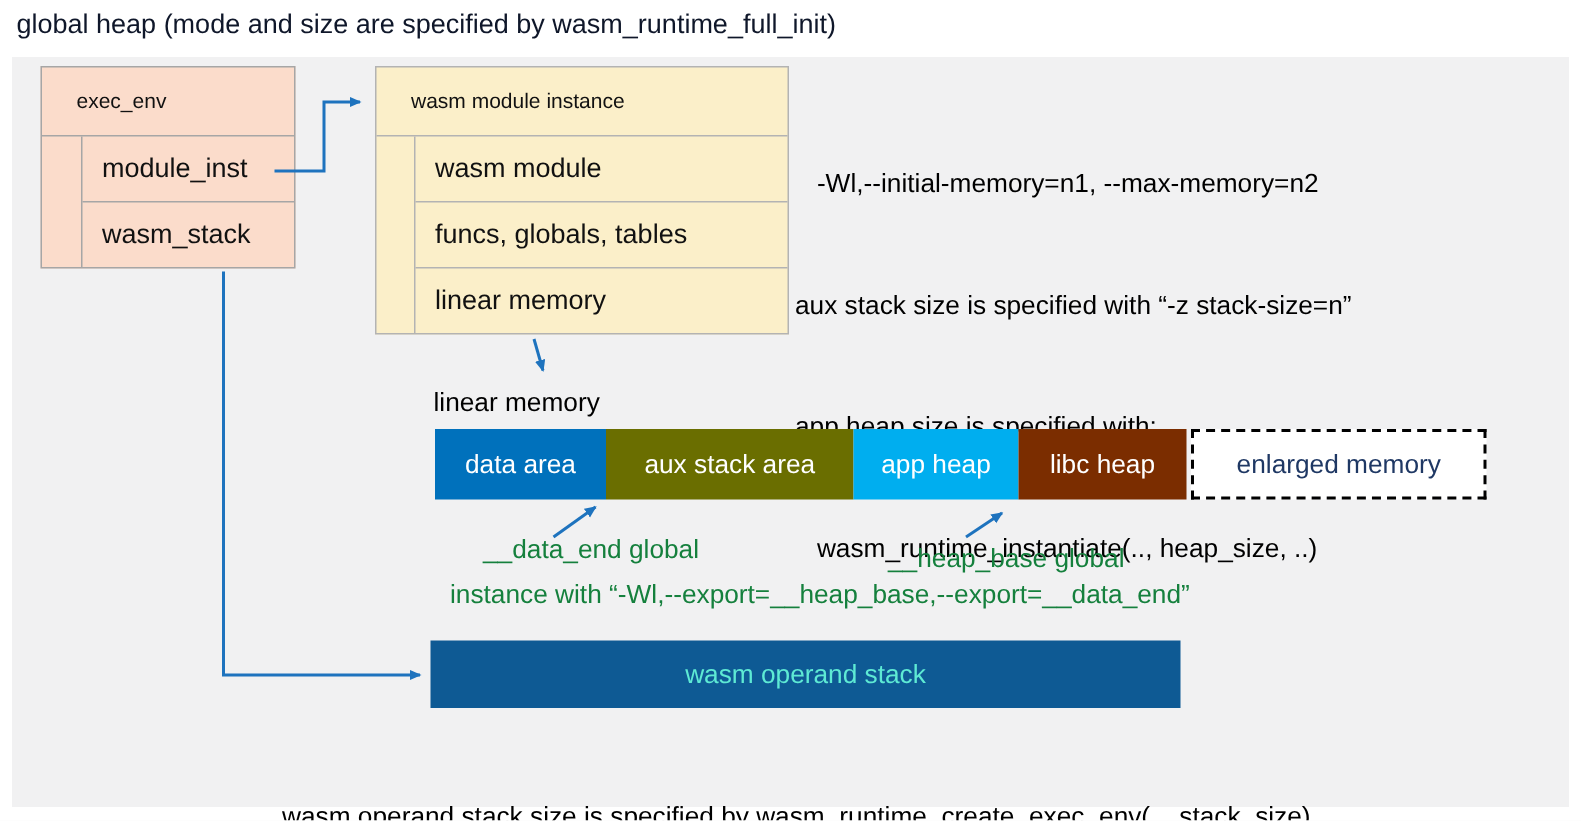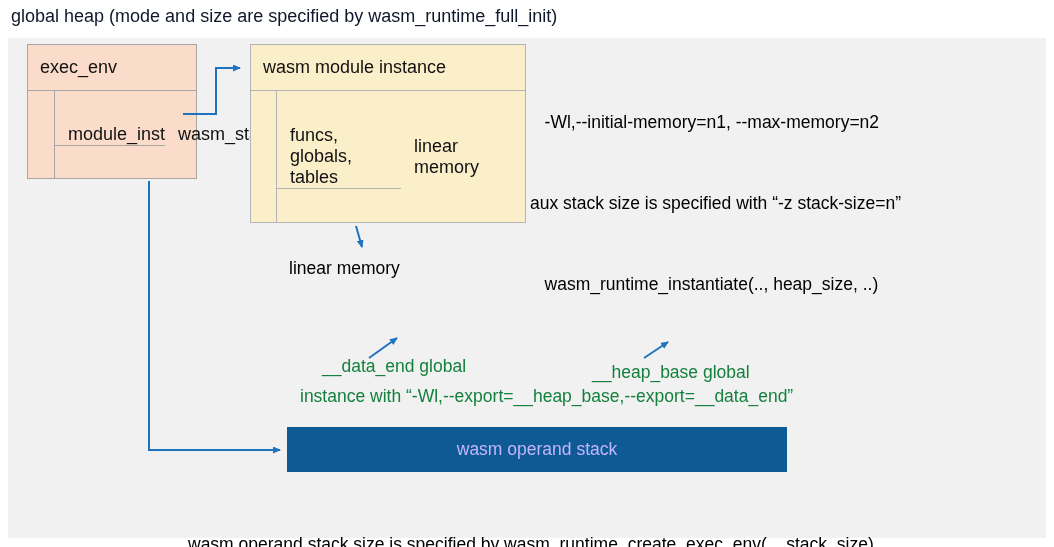--- a/index.html
+++ b/index.html
@@ -7,23 +7,23 @@
     position:relative;width:1054px;height:547px;background:#ffffff;overflow:hidden;
     font-family:"Liberation Sans","DejaVu Sans",sans-serif;color:#111;
   }
   .title{position:absolute;left:11px;top:6px;font-size:18px;color:#0f172a;white-space:pre;}
   .canvas-bg{position:absolute;left:8px;top:38px;width:1038px;height:500px;background:#F1F1F2;}
 
   
   .box{position:absolute;box-sizing:border-box;border:1px solid #A6A6A6;}
   .box-exec{left:27px;top:44px;width:170px;height:135px;background:#FBDCCB;}
   .box-inst{left:250px;top:44px;width:276px;height:179px;background:#FBEFC9;border-color:#B3B3B3;}
-  .box-header{height:45px;line-height:45px;padding-left:12px;font-size:18px;border-bottom:1px solid #A6A6A6;}
+  .box-header{height:45px;line-height:45px;padding-left:23px;font-size:14px;border-bottom:1px solid #A6A6A6;}
   .box-inst .box-header{border-color:#B3B3B3;}
-  .box-rows{margin-left:26px;display:flex;flex-direction:row;border-left:1px solid #A6A6A6;height:calc(100% - 46px);align-items:center;}
+  .box-rows{margin-left:26px;display:flex;flex-direction:column;border-left:1px solid #A6A6A6;height:calc(100% - 46px);}
   .box-inst .box-rows{margin-left:25px;border-color:#B3B3B3;}
   .box-row{flex:1;border-bottom:1px solid #A6A6A6;display:flex;align-items:center;padding-left:13px;font-size:18px;}
   .box-inst .box-row{border-color:#B3B3B3;}
   .box-row:last-child{border-bottom:none;}
 
   
   .notes{position:absolute;left:530px;top:55px;font-size:17.5px;line-height:27px;white-space:pre;color:#000;}
 
   
   .lm-label{position:absolute;left:289px;top:258px;font-size:17.5px;color:#000;}
@@ -36,21 +36,21 @@
   .seg-enlarged{width:197px;background:#FFFFFF;color:#1F3864;border:2px dashed #000;margin-left:3px;}
 
   
   .ann{position:absolute;font-size:17.5px;color:#15803d;white-space:pre;}
   .ann-dataend{left:322px;top:356px;}
   .ann-heapbase{left:592px;top:362px;}
   .ann-exported{left:300px;top:386px;}
 
   
   .opstack{position:absolute;left:287px;top:427px;width:500px;height:45px;background:#0E5A94;
-    color:#c4b5fd;display:flex;align-items:center;justify-content:center;font-size:17.5px;}
+    color:#5eead4;display:flex;align-items:center;justify-content:center;font-size:17.5px;}
 
   
   .footer{position:absolute;left:188px;top:481px;font-size:17.5px;line-height:25.5px;white-space:pre;color:#000;}
 
   svg.overlay{position:absolute;left:0;top:0;pointer-events:none;}
 </style>
 </head>
 <body>
 
 <div class="stage">
@@ -63,33 +63,42 @@
     <div class="box-header">exec_env</div>
     <div class="box-rows">
       <div class="box-row">module_inst</div>
       <div class="box-row">wasm_stack</div>
     </div>
   </div>
 
   <div class="box box-inst">
     <div class="box-header">wasm module instance</div>
     <div class="box-rows">
+      <div class="box-row">wasm module</div>
       <div class="box-row">funcs, globals, tables</div>
       <div class="box-row">linear memory</div>
     </div>
   </div>
 
   <div class="notes">
     <div>   -Wl,--initial-memory=n1, --max-memory=n2</div>
     <div>aux stack size is specified with “-z stack-size=n”</div>
+    <div>app heap size is specified with:</div>
     <div>   wasm_runtime_instantiate(.., heap_size, ..)</div>
     
   </div>
 
   <div class="lm-label">linear memory</div>
+  <div class="membar">
+    <div class="seg seg-data">data area</div>
+    <div class="seg seg-aux">aux stack area</div>
+    <div class="seg seg-app">app heap</div>
+    <div class="seg seg-libc">libc heap</div>
+    <div class="seg seg-enlarged">enlarged memory</div>
+  </div>
 
   <div class="ann ann-dataend">__data_end global</div>
   <div class="ann ann-heapbase">__heap_base global</div>
   <div class="ann ann-exported">instance with “-Wl,--export=__heap_base,--export=__data_end”</div>
 
   <div class="opstack">wasm operand stack</div>
 
   <div class="footer">
     <div>wasm operand stack size is specified by wasm_runtime_create_exec_env(.., stack_size)</div>
     

